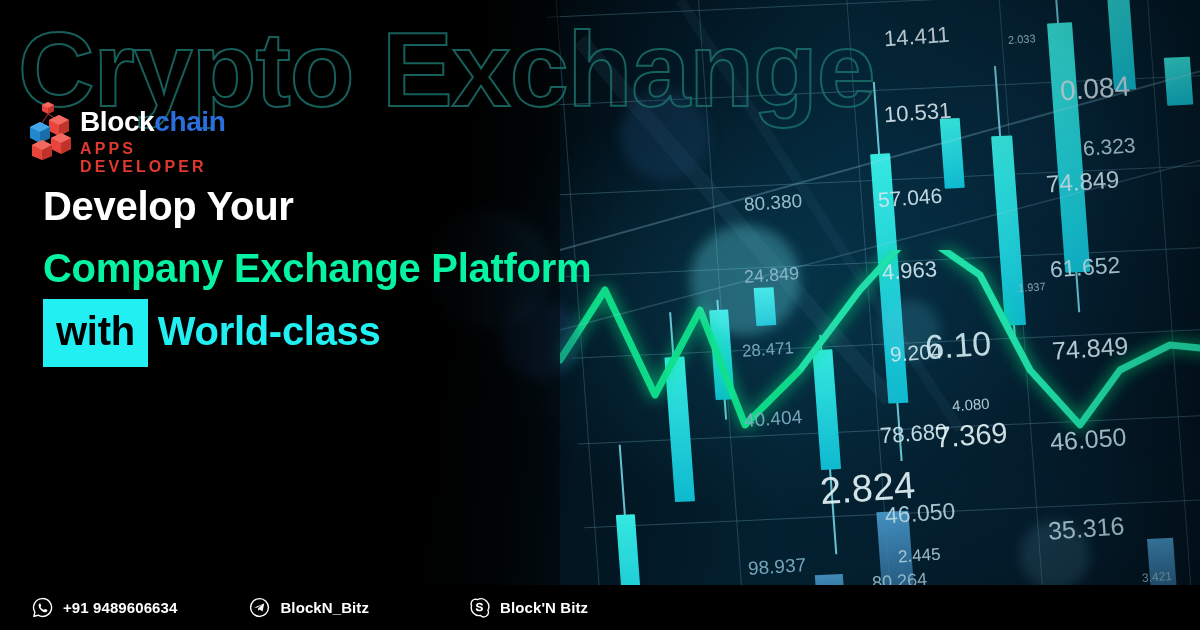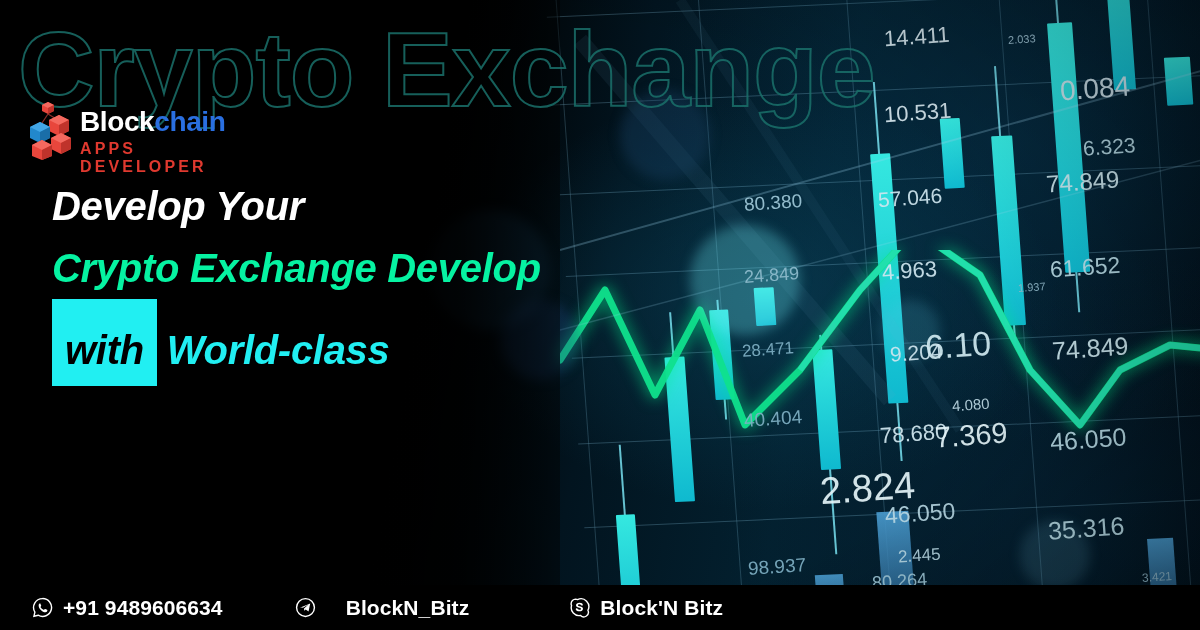--- a/index.html
+++ b/index.html
@@ -49,32 +49,32 @@
   
   .logo{position:absolute;left:28px;top:100px;width:180px;height:62px;}
   .logo-cubes{position:absolute;left:0;top:0;width:48px;height:60px;}
   .logo-text{position:absolute;left:52px;top:8px;}
   .logo-word{font-size:28px;font-weight:600;letter-spacing:-.4px;line-height:1;}
   .logo-word .w1{color:#ffffff;}
   .logo-word .w2{color:#2a6fe0;}
   .logo-sub{font-size:16px;letter-spacing:3.1px;color:#e0392f;font-weight:700;margin-top:4px;}
 
   
-  .headline{position:absolute;left:52px;top:175px;width:660px;font-style:italic;}
+  .headline{position:absolute;left:43px;top:175px;width:660px;}
   .hl-line{font-size:40px;font-weight:800;line-height:1.55;letter-spacing:-.3px;white-space:nowrap;}
   .c-white{color:#ffffff;}
   .c-green{color:#06f3a2;}
   .c-cyan{color:#21eff2;}
-  .hl-chip{display:inline-block;background:#21eff2;color:#000;padding:20px 13px 5px;margin-right:10px;
+  .hl-chip{display:inline-block;background:#21eff2;color:#000;padding:1px 13px 5px;margin-right:10px;
            font-weight:800;}
 
   
   .footer{position:absolute;left:0;bottom:0;width:1200px;height:45px;background:#000;
           display:flex;align-items:center;}
-  .fitem{display:flex;align-items:center;color:#fff;font-size:21px;font-weight:600;}
+  .fitem{display:flex;align-items:center;color:#fff;font-size:15px;font-weight:600;}
   .fitem .txt{margin-left:10px;letter-spacing:.1px;}
   .ficon{width:21px;height:21px;flex:0 0 21px;}
 
   
   .plabel{position:absolute;white-space:nowrap;font-family:"Liberation Sans",sans-serif;}
 </style>
 </head>
 <body>
 
 <div id="banner">
@@ -201,36 +201,36 @@
     <div class="logo-text">
       <div class="logo-word">
         <span class="w1">Block</span><span class="w2">chain</span>
       </div>
       <div class="logo-sub">APPS DEVELOPER</div>
     </div>
   </div>
 
   <div class="headline">
     <div class="hl-line c-white">Develop Your</div>
-    <div class="hl-line c-green">Crypto Exchange Develop</div>
+    <div class="hl-line c-green">Company Exchange Platform</div>
     <div class="hl-line">
       <span class="hl-chip">with</span><span class="c-cyan">World-class</span>
     </div>
   </div>
 
   <div class="footer">
     <div class="fitem" style="margin-left:32px;">
       <svg class="ficon" viewBox="0 0 24 24">
         <path d="M12 1.8A10.2 10.2 0 0 0 3.3 17.3L2.2 22l4.8-1.2A10.2 10.2 0 1 0 12 1.8Z" fill="none" stroke="#fff" stroke-width="1.6"></path>
         <path d="M8.8 7.2c.3 0 .6 0 .8.5l.9 2c.1.3 0 .5-.1.7l-.5.6c-.2.2-.3.4-.1.7a7.3 7.3 0 0 0 3.4 3c.3.1.5.1.7-.1l.7-.8c.2-.2.4-.2.6-.1l2 .9c.3.1.4.3.4.6 0 1.3-1 2.2-2.2 2.2-3.6 0-7.8-4.2-7.8-7.8 0-1.3.9-2.4 2-2.4Z" fill="#fff"></path>
       </svg>
       <span class="txt">+91 9489606634</span>
     </div>
 
-    <div class="fitem" style="margin-left:72px;gap:20px;">
+    <div class="fitem" style="margin-left:72px;">
       <svg class="ficon" viewBox="0 0 24 24">
         <circle cx="12" cy="12" r="10.2" fill="none" stroke="#fff" stroke-width="1.6"></circle>
         <path d="M6.2 12.1 17.4 7.4l-1.9 9.3-3.3-2.5-1.6 1.6-.3-2.8 5.1-4.4-6.3 3.8-2.9-.8Z" fill="#fff"></path>
       </svg>
       <span class="txt">BlockN_Bitz</span>
     </div>
 
     <div class="fitem" style="margin-left:100px;">
       <svg class="ficon" viewBox="0 0 24 24">
         <path d="M7.6 2.4A5.2 5.2 0 0 0 2.4 7.6a5.2 5.2 0 0 0 .5 2.2 9 9 0 0 0 10.3 11.3 5.2 5.2 0 0 0 8.4-5.9A9 9 0 0 0 9.8 2.9a5.2 5.2 0 0 0-2.2-.5Z" fill="none" stroke="#fff" stroke-width="1.6"></path>

